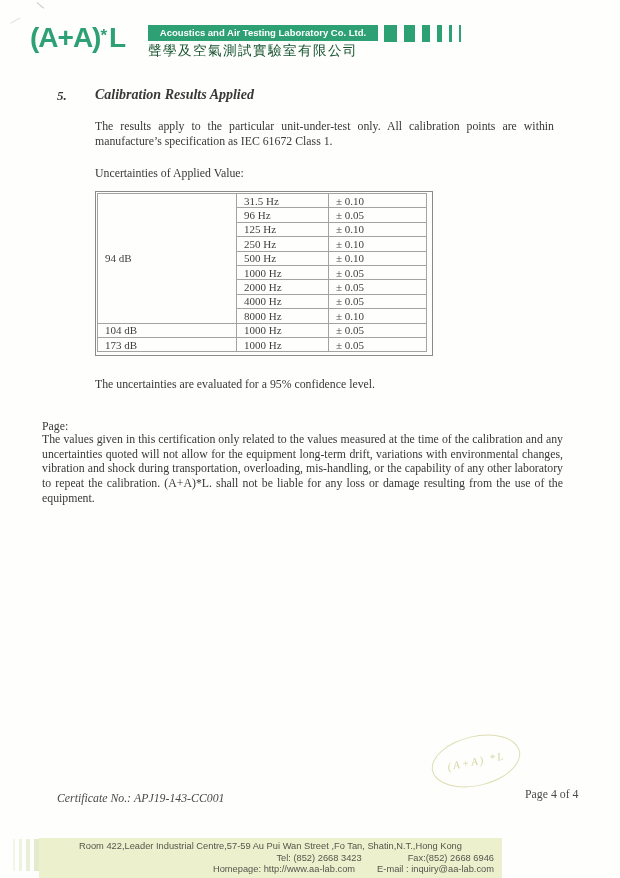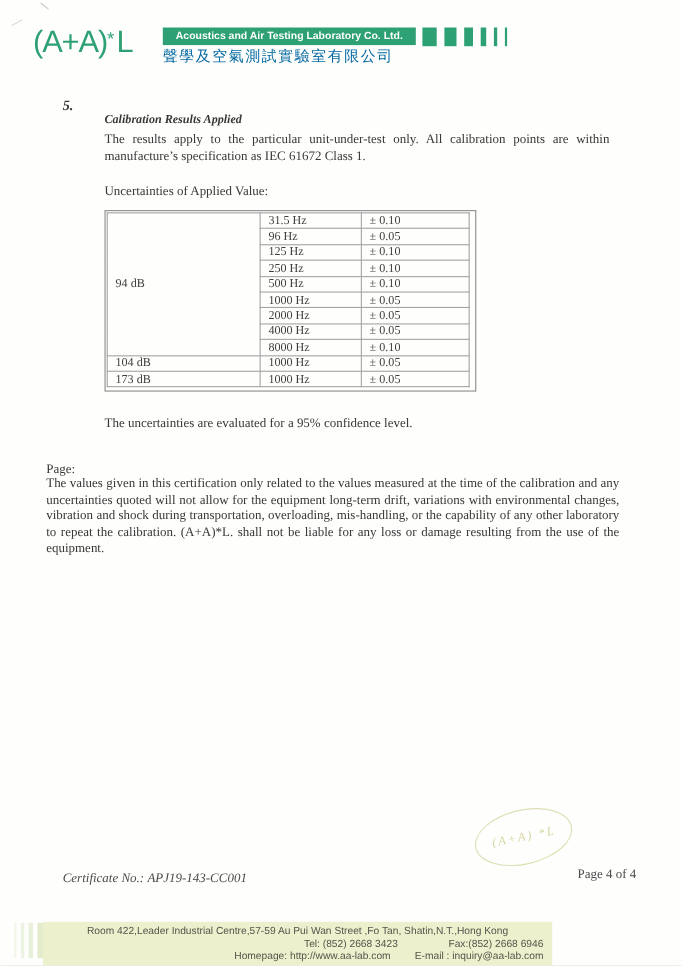--- a/index.html
+++ b/index.html
@@ -1,38 +1,38 @@
 <!DOCTYPE html>
 <html><head>
 <meta charset="utf-8">
 <style>
   html,body{margin:0;padding:0;background:#e8e8e8;}
   .page{position:relative;width:620px;height:878px;background:#fefefdff;background:#fefefd;
         font-family:"Liberation Serif",serif;color:#383838;overflow:hidden;margin:0 auto;
         box-shadow:0 0 6px rgba(0,0,0,.2);}
   
   .logo{position:absolute;left:30px;top:22px;font-family:"Liberation Sans",sans-serif;
-        font-weight:normal;font-size:28px;color:#2da173;letter-spacing:-1px;white-space:nowrap;text-align:right;}
+        font-weight:bold;font-size:28px;color:#2da173;letter-spacing:-1px;white-space:nowrap;text-align:right;}
   .logo sup{font-size:17px;vertical-align:6px;letter-spacing:0;}
   .logo .logo-l{letter-spacing:0;margin-left:2px;}
   .banner{position:absolute;left:148px;top:25px;width:230px;height:16px;background:#2da173;
           color:#ffffff;font-family:"Liberation Sans",sans-serif;font-weight:bold;
           font-size:9.5px;line-height:16px;text-align:center;white-space:nowrap;}
-  .company-zh{position:absolute;left:148px;top:42px;color:#0369a1;font-size:13.5px;
+  .company-zh{position:absolute;left:148px;top:42px;color:#14532d;font-size:13.5px;
           font-family:"DejaVu Sans",sans-serif;letter-spacing:1.5px;white-space:nowrap;}
   .header-bars{position:absolute;left:384px;top:25px;height:17px;display:flex;gap:7px;align-items:stretch;}
   .header-bars .bar{background:#2da173;}
   .hb1{width:13px;} .hb2{width:11px;} .hb3{width:8px;} .hb4{width:5px;} .hb5{width:3px;} .hb6{width:2px;}
   .pencil1{position:absolute;left:36px;top:5px;width:9px;border-top:1.5px solid #9a9a9a;
            transform:rotate(38deg);opacity:.55;}
   .pencil2{position:absolute;left:10px;top:20px;width:11px;border-top:1.5px solid #9a9a9a;
            transform:rotate(-28deg);opacity:.35;}
   
   .sec-number{position:absolute;left:57px;top:88px;font-size:13px;font-weight:bold;font-style:italic;}
-  .sec-title{position:absolute;left:95px;top:87px;font-size:11px;font-weight:bold;font-style:italic;margin-top:16px;}
+  .sec-title{position:absolute;left:95px;top:87px;font-size:14px;font-weight:bold;font-style:italic;}
   .intro{position:absolute;left:95px;top:119px;width:459px;font-size:11.8px;line-height:14.5px;
          text-align:justify;}
   .table-label{position:absolute;left:95px;top:166px;font-size:11.8px;}
   
   .tbl-wrap{position:absolute;left:95px;top:191px;width:338px;border:1px solid #8a8a8a;
             padding:1px 5px 3px 1px;box-sizing:border-box;}
   table.unc{width:100%;border-collapse:collapse;font-size:11px;color:#3f3f3f;}
   table.unc td{border:1px solid #a3a3a3;height:13.4px;padding:0 0 0 7px;vertical-align:middle;}
   td.level-cell{vertical-align:top;padding-top:1px;width:131px;}
   td.freq-cell{width:84px;}

